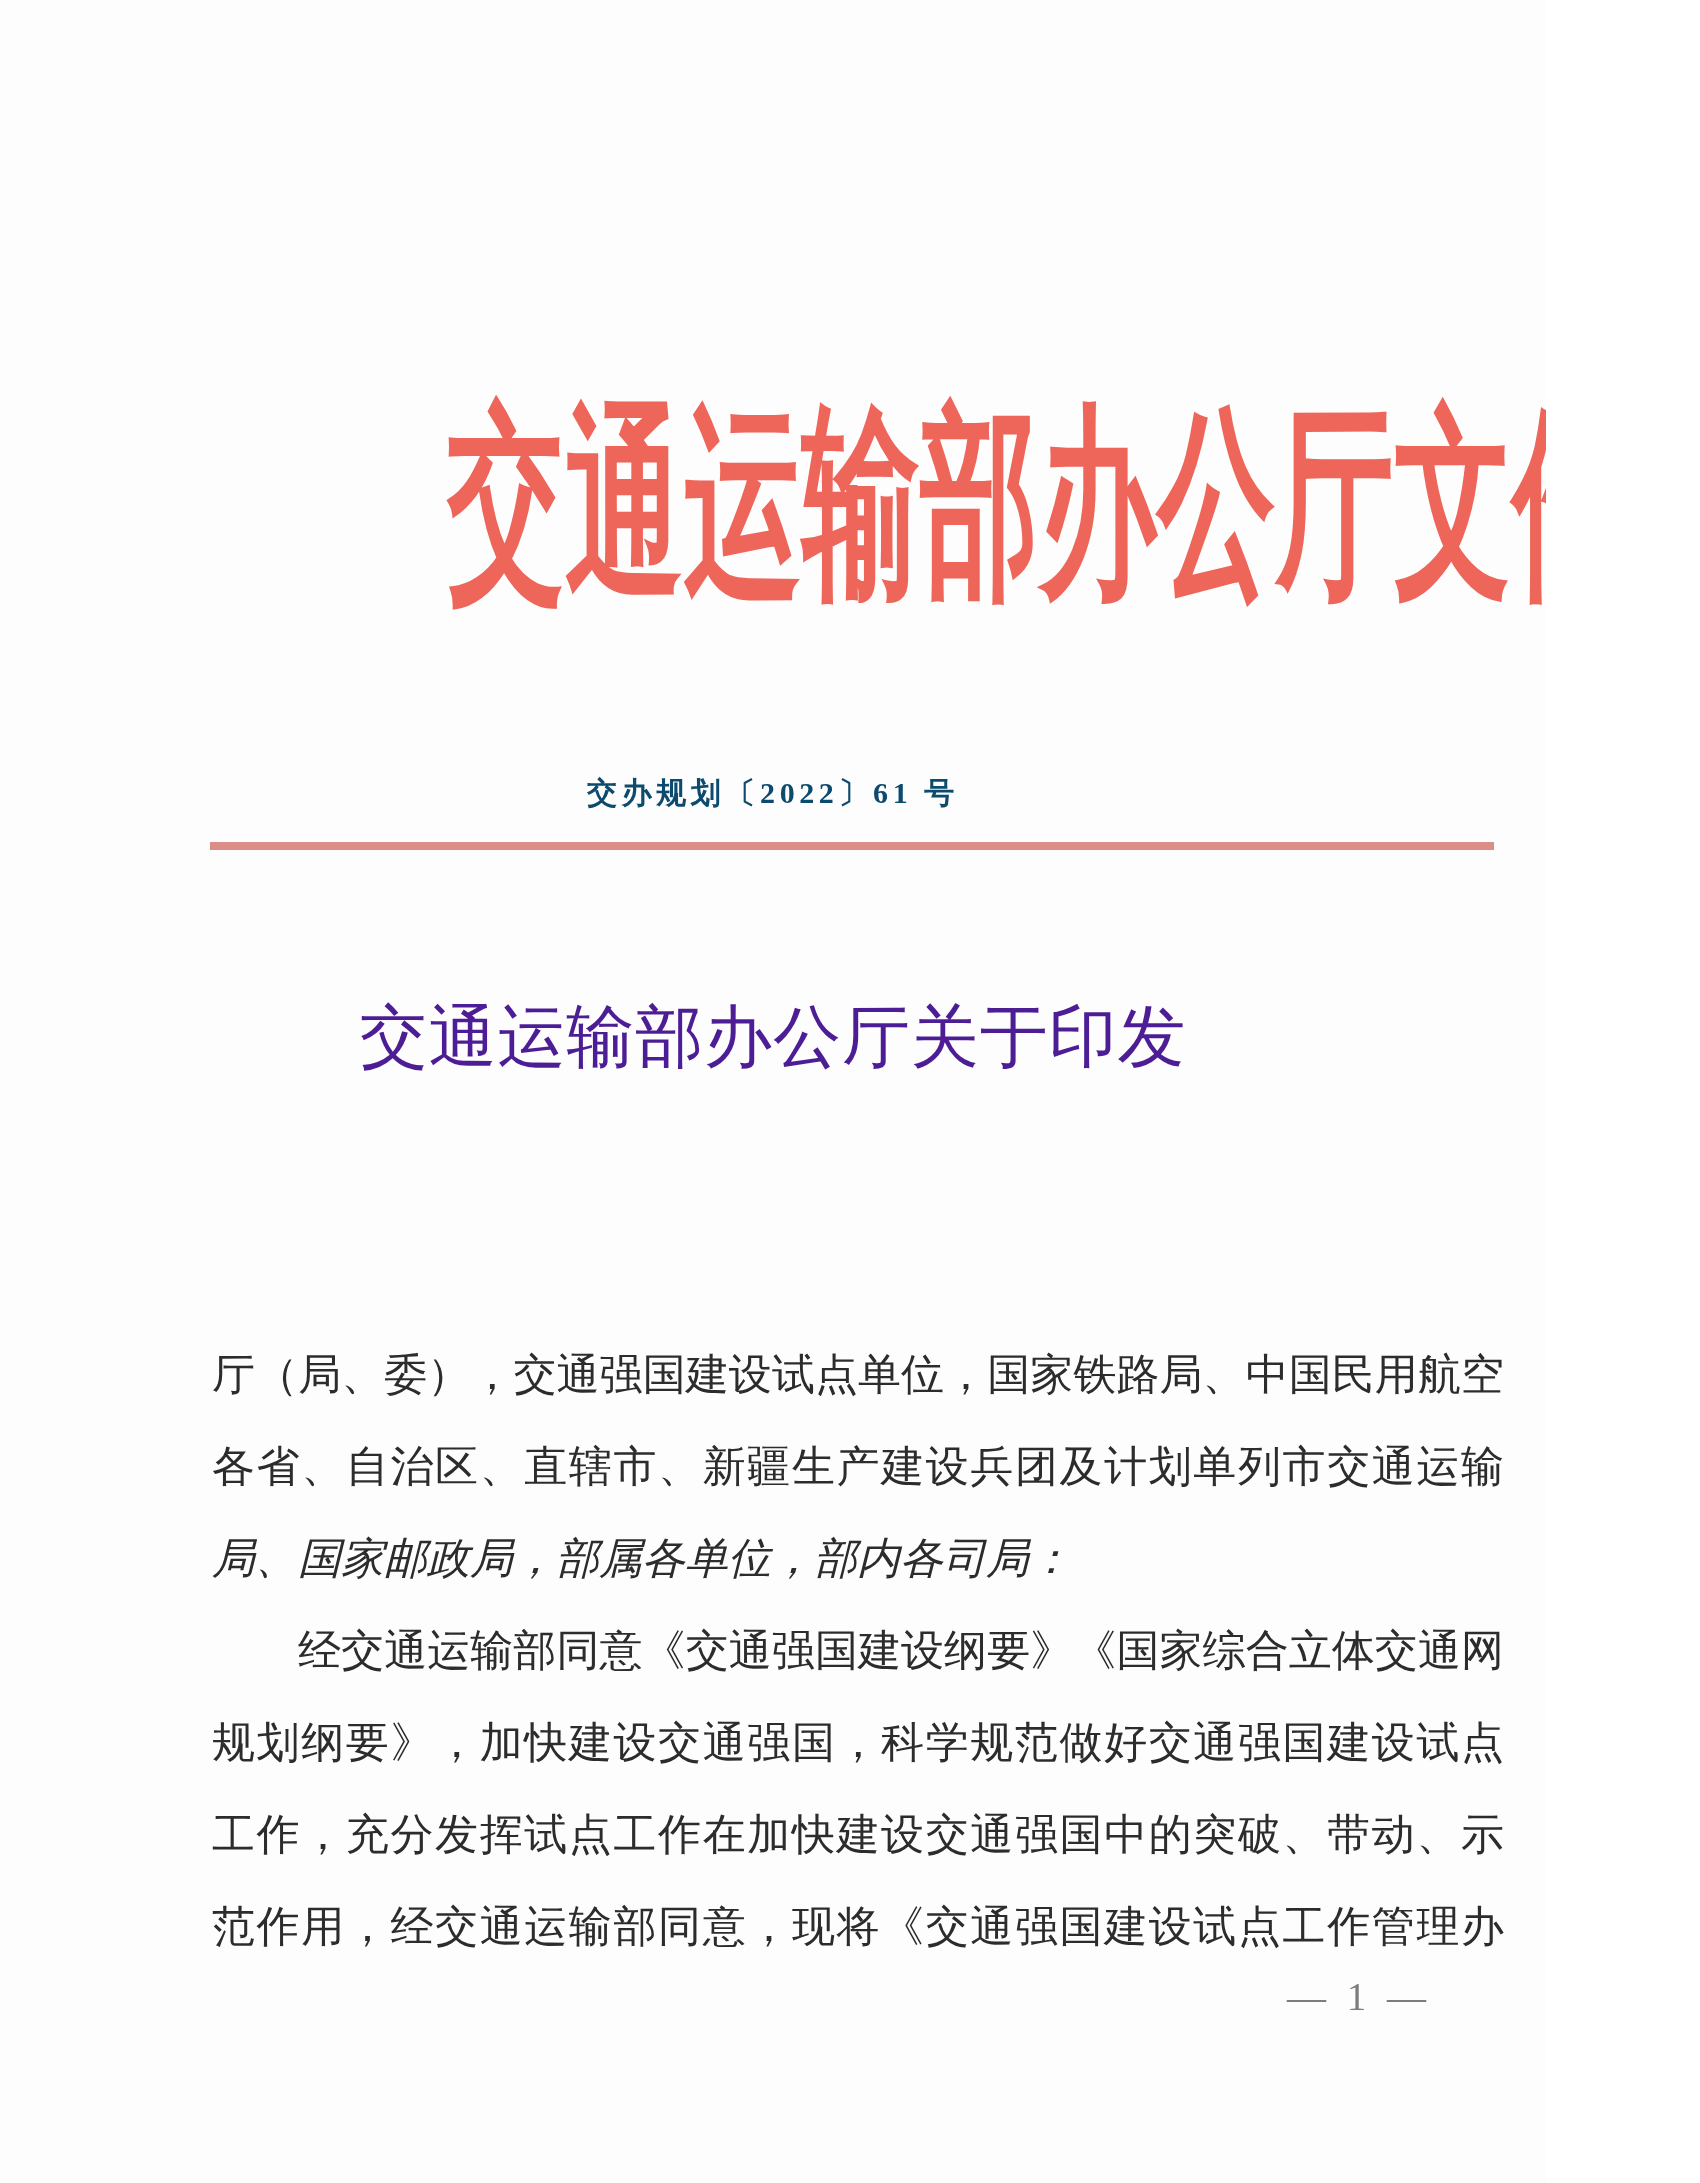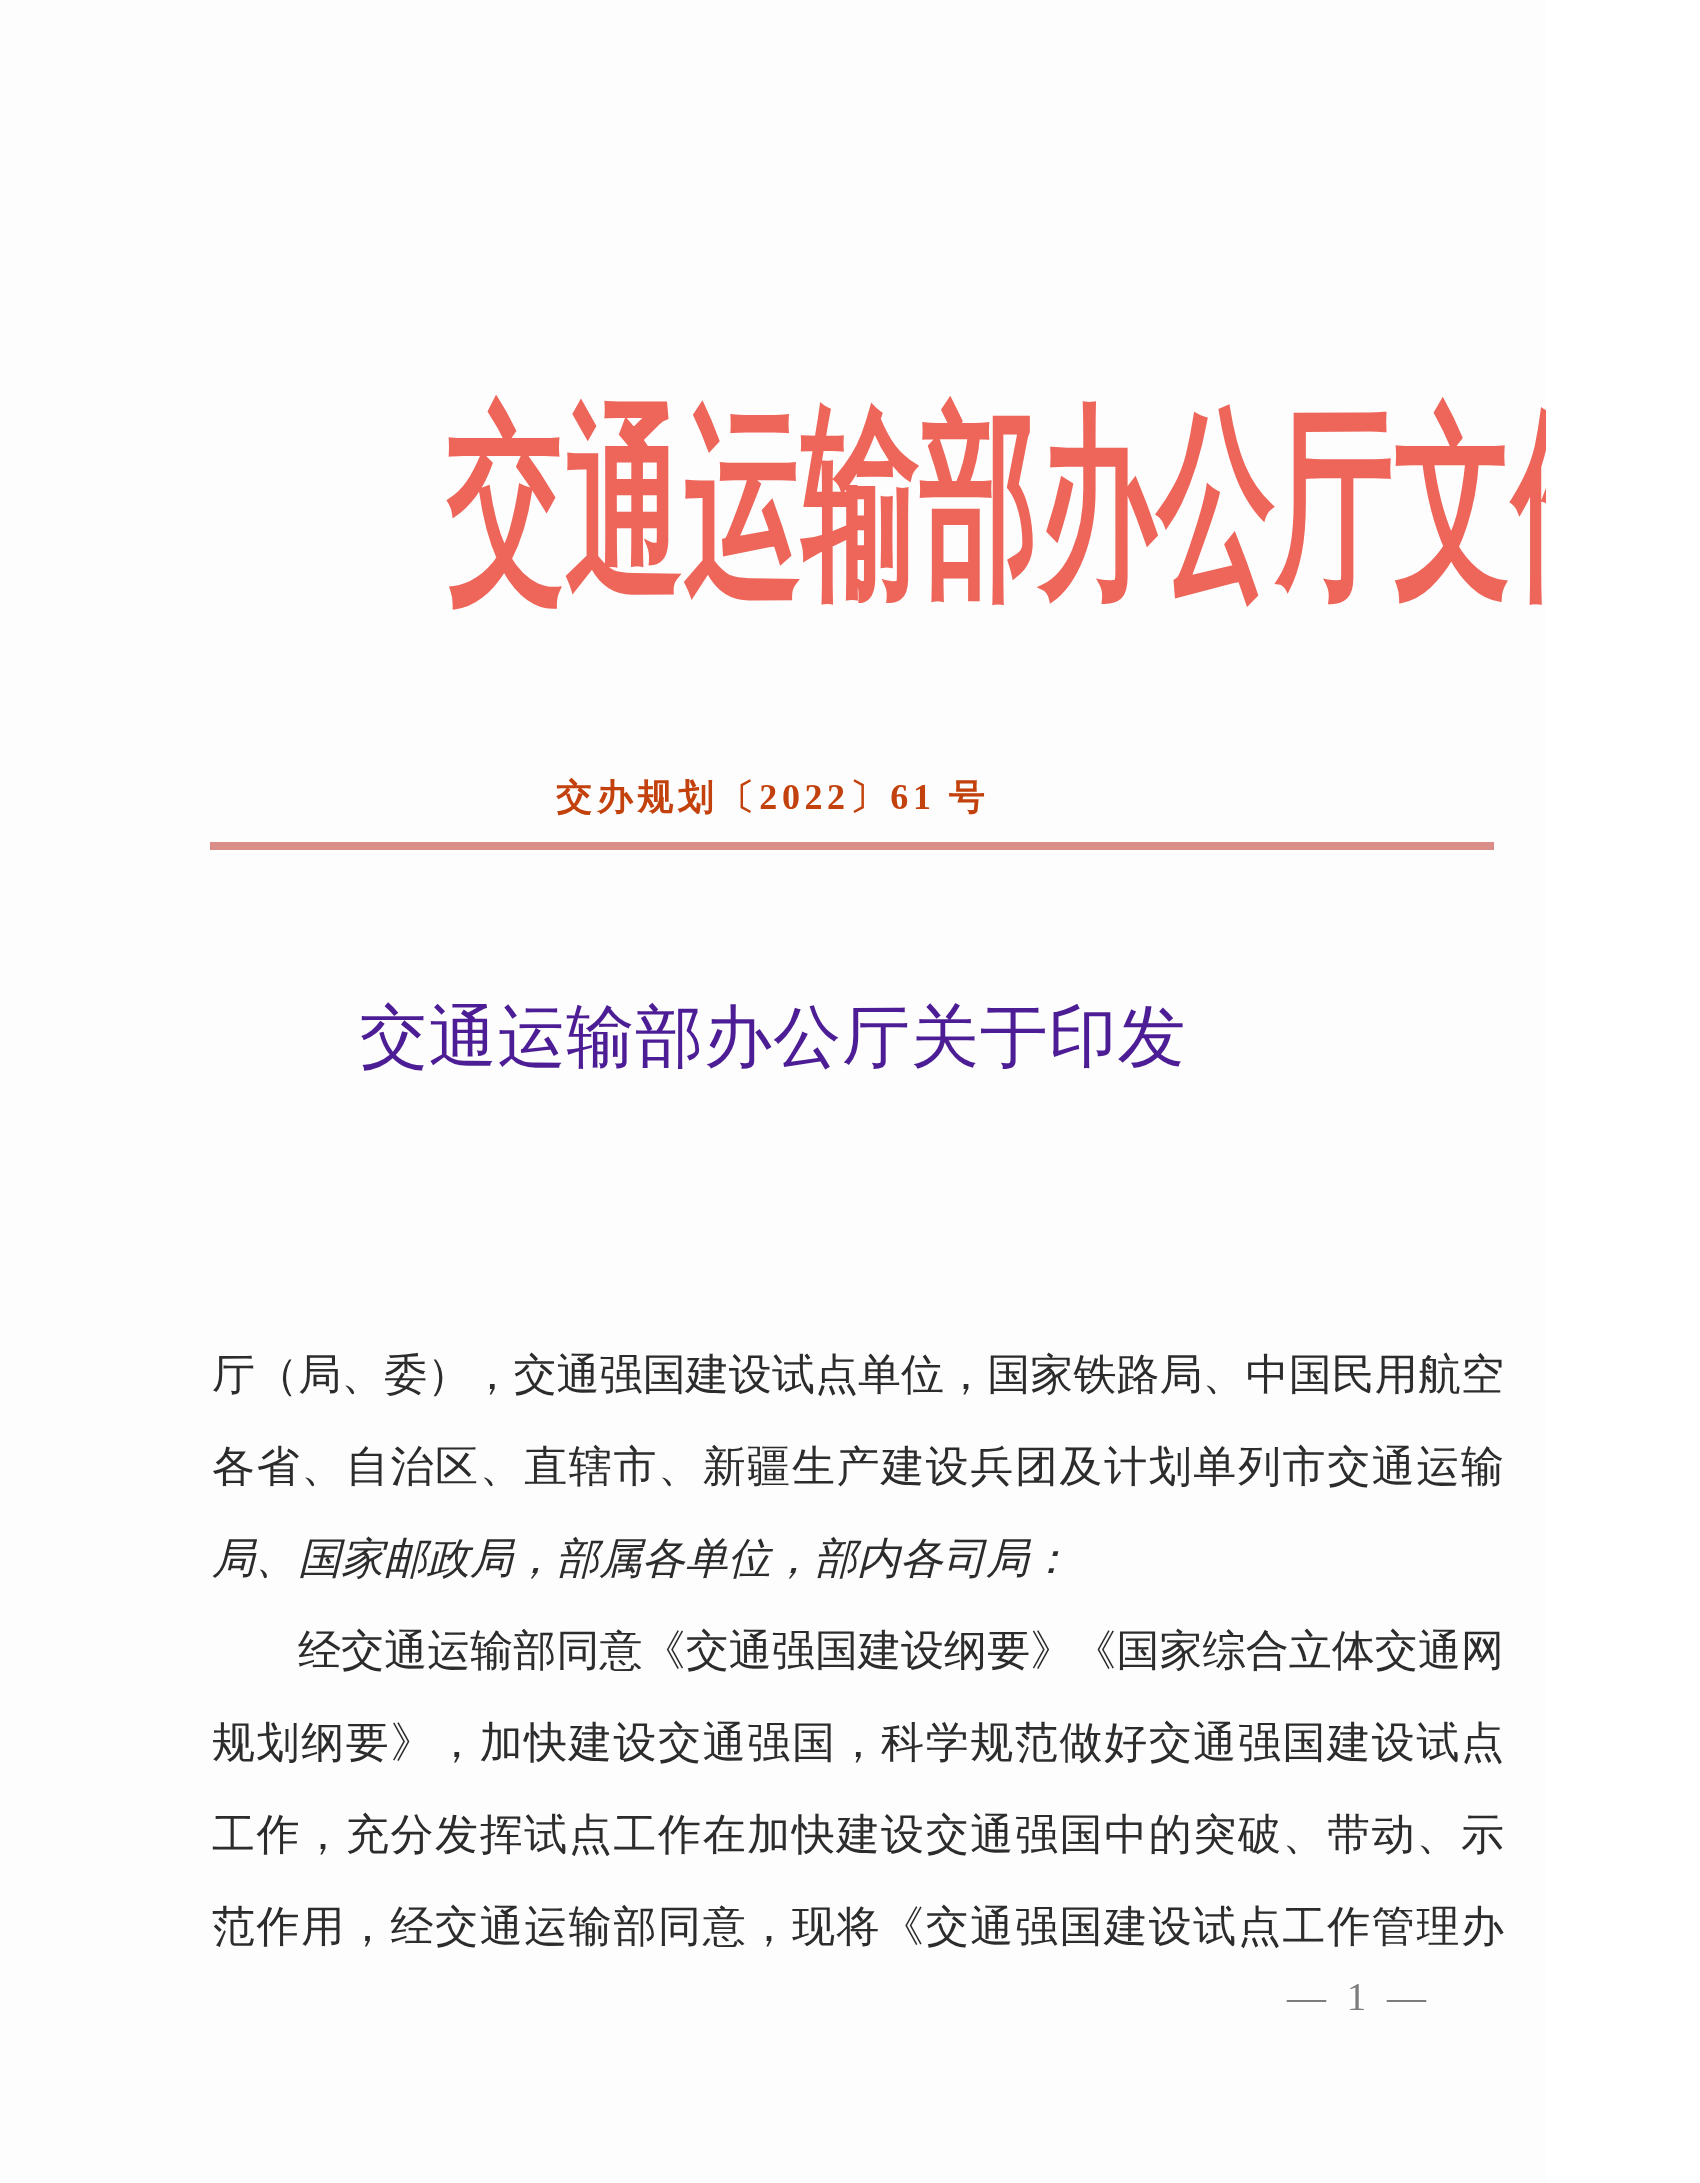--- a/index.html
+++ b/index.html
@@ -34,23 +34,23 @@
     transform-origin: center top;
     letter-spacing: 1.8px;
   }
   
   .doc-number {
     position: absolute;
     top: 773px;
     left: 0;
     width: 100%;
     text-align: center;
-    font-size: 36px;
+    font-size: 30px;
     font-weight: bold;
-    color: #c2410c;
+    color: #0c4a6e;
     letter-spacing: 4.6px;
     white-space: nowrap;
   }
   
   .red-rule {
     position: absolute;
     top: 842px;
     left: 210px;
     width: 1284px;
     height: 8.2px;

